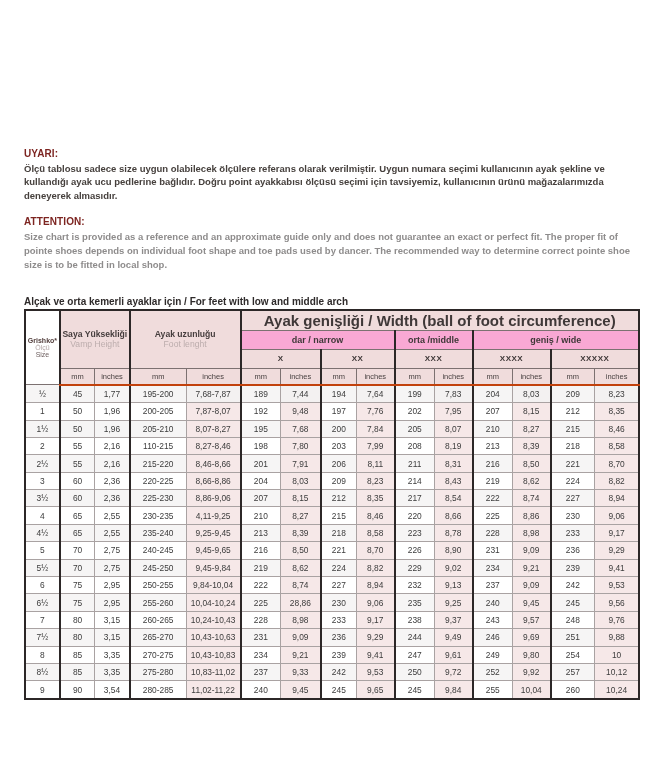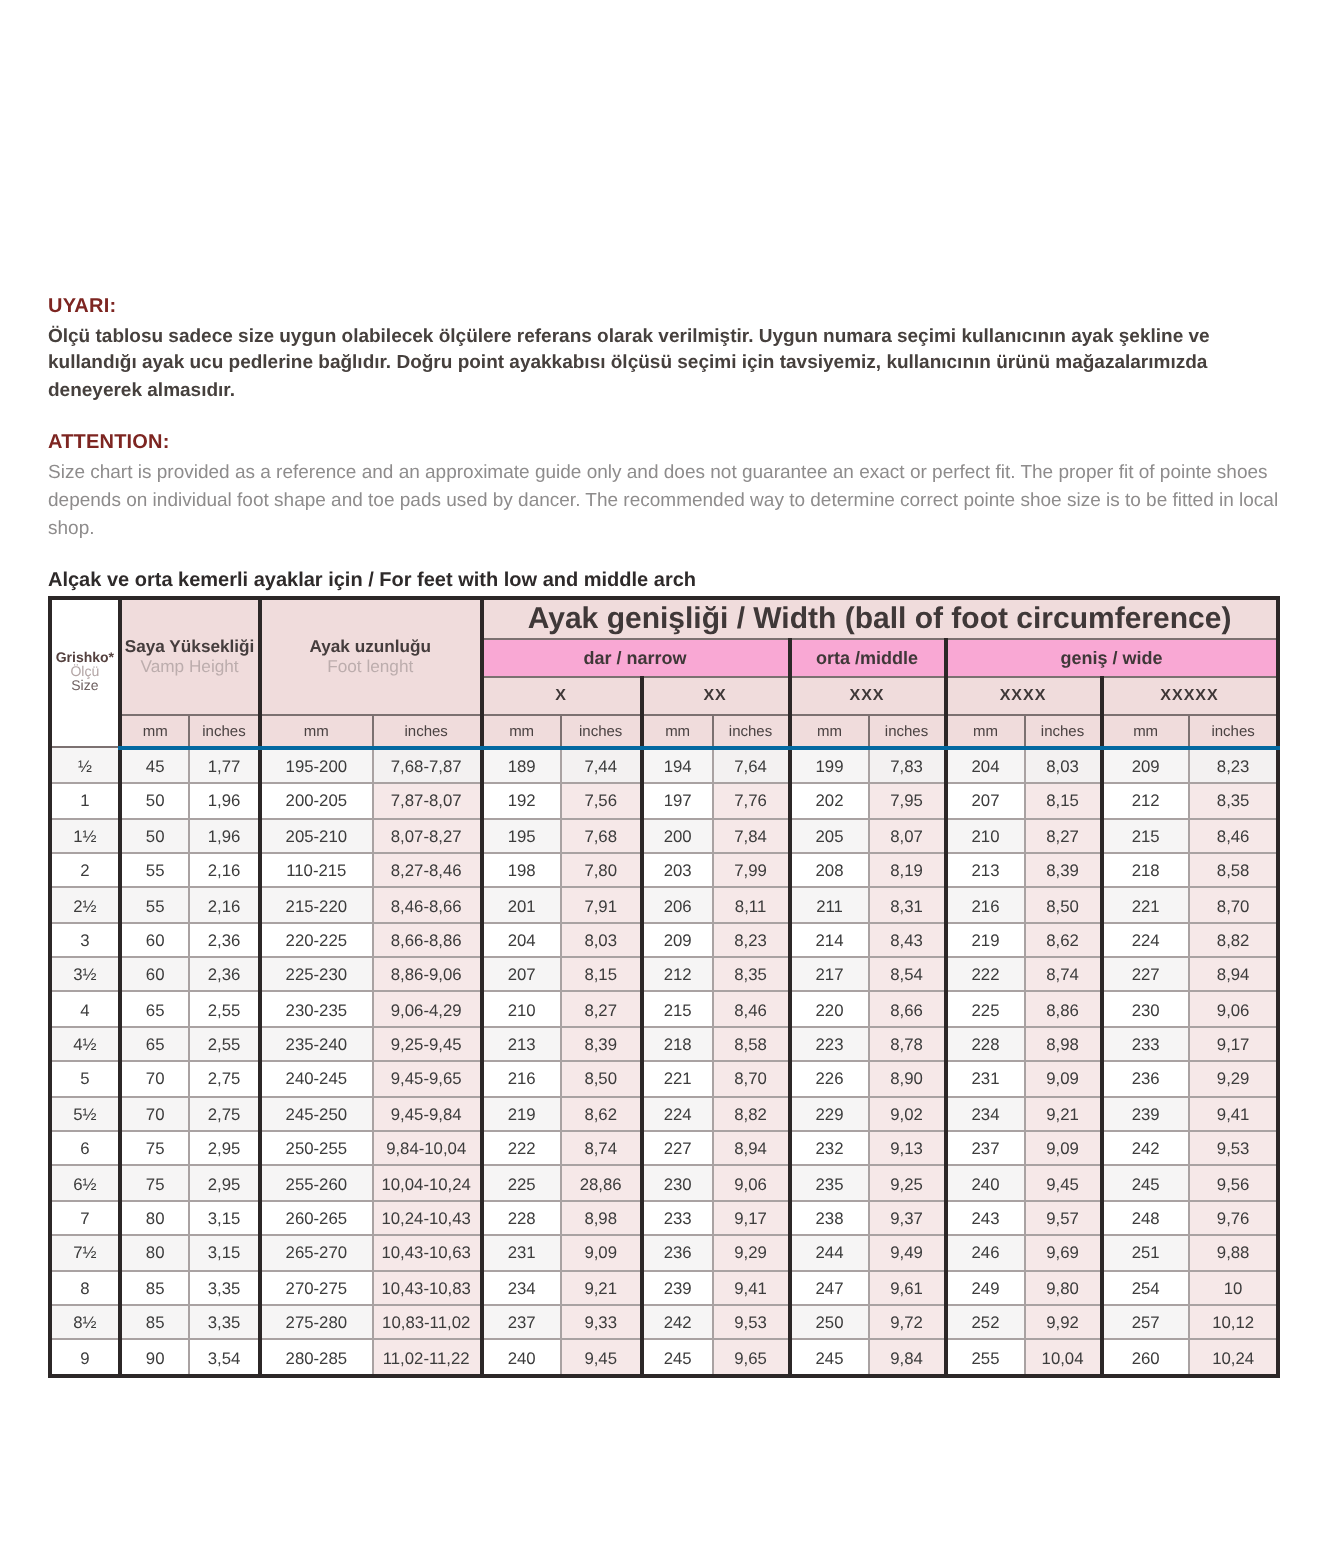--- a/index.html
+++ b/index.html
@@ -17,22 +17,22 @@
   
   .warn-head {
     font-size: 10px; font-weight: bold; color: #7d2521;
     margin: 0 0 3px 0; letter-spacing: .1px;
   }
   .warn-body-tr {
     font-size: 9.5px; font-weight: bold; color: #46403d;
     line-height: 1.42; margin: 0 0 14px 0;
   }
   .warn-body-en {
-    font-size: 9.5px; font-weight: normal; color: #8e8c8c;
-    line-height: 1.45; margin: 0 0 13px 0;
+    font-size: 9.5px; font-weight: bold; color: #8e8c8c;
+    line-height: 1.45; margin: 0 0 24px 0;
   }
 
   
   .sec-title {
     font-size: 10px; font-weight: bold; color: #2e2a2a; margin: 0 0 2px 0;
   }
   .sec-sub { font-size: 9.3px; margin: 0 0 8px 0; line-height: 1.3; }
   .sec-sub .lbl { color: #8e8c8c; font-weight: normal; }
   .sec-sub .val { color: #3a3434; font-weight: bold; }
 
@@ -54,21 +54,21 @@
   .hw { background: #f9a8d4; }
   th.size-head { background:#ffffff; height: 58px; }
   .size-head .g1 { font-size: 7px; font-weight: bold; color: #54403e; }
   .size-head .g2 { font-size: 7px; font-weight: normal; color: #b3a5a5; }
   .size-head .g3 { font-size: 7px; font-weight: normal; color: #6e6060; }
   .hdr-main { font-size: 8.6px; font-weight: bold; color: #453d3d; line-height: 1.25; }
   .hdr-sub  { font-size: 8.6px; font-weight: normal; color: #bcadad; line-height: 1.25; }
   th.group-head { height: 19px; font-size: 15px; font-weight: bold; color: #3f3838; }
   th.arch-head  { height: 18px; font-size: 9px; font-weight: bold; color: #3f3838; }
   th.code-head  { height: 18px; font-size: 8px; font-weight: bold; color: #3f3838; letter-spacing: .5px; }
-  tr.unit-row th { height: 15px; font-size: 7.5px; font-weight: normal; color: #4a4242; background:#f0dcdc; border-bottom: 2px solid #0369a1; }
+  tr.unit-row th { height: 15px; font-size: 7.5px; font-weight: normal; color: #4a4242; background:#f0dcdc; border-bottom: 2px solid #c2410c; }
 
   
   .size-table tbody td {
     height: 16.4px; font-size: 8.4px; color: #3c3c3c;
     border-color: #a9a2a2;
   }
   .c-size, .c-mm, .c-range { background: #ffffff; }
   .c-inch { background: #f6e8e8; }
   .size-table tbody tr:nth-child(odd) .c-size,
   .size-table tbody tr:nth-child(odd) .c-mm,
@@ -175,21 +175,21 @@
             <td class="c-mm gl">209</td>
             <td class="c-inch">8,23</td>
           </tr>
           <tr>
             <td class="c-size">1</td>
             <td class="c-mm gl">50</td>
             <td class="c-mm">1,96</td>
             <td class="c-range gl">200-205</td>
             <td class="c-inch">7,87-8,07</td>
             <td class="c-mm gl">192</td>
-            <td class="c-inch">7,56</td>
+            <td class="c-inch">9,48</td>
             <td class="c-mm gl">197</td>
             <td class="c-inch">7,76</td>
             <td class="c-mm gl">202</td>
             <td class="c-inch">7,95</td>
             <td class="c-mm gl">207</td>
             <td class="c-inch">8,15</td>
             <td class="c-mm gl">212</td>
             <td class="c-inch">8,35</td>
           </tr>
           <tr>
@@ -275,21 +275,21 @@
             <td class="c-mm gl">222</td>
             <td class="c-inch">8,74</td>
             <td class="c-mm gl">227</td>
             <td class="c-inch">8,94</td>
           </tr>
           <tr>
             <td class="c-size">4</td>
             <td class="c-mm gl">65</td>
             <td class="c-mm">2,55</td>
             <td class="c-range gl">230-235</td>
-            <td class="c-inch">9,06-4,29</td>
+            <td class="c-inch">4,11-9,25</td>
             <td class="c-mm gl">210</td>
             <td class="c-inch">8,27</td>
             <td class="c-mm gl">215</td>
             <td class="c-inch">8,46</td>
             <td class="c-mm gl">220</td>
             <td class="c-inch">8,66</td>
             <td class="c-mm gl">225</td>
             <td class="c-inch">8,86</td>
             <td class="c-mm gl">230</td>
             <td class="c-inch">9,06</td>

